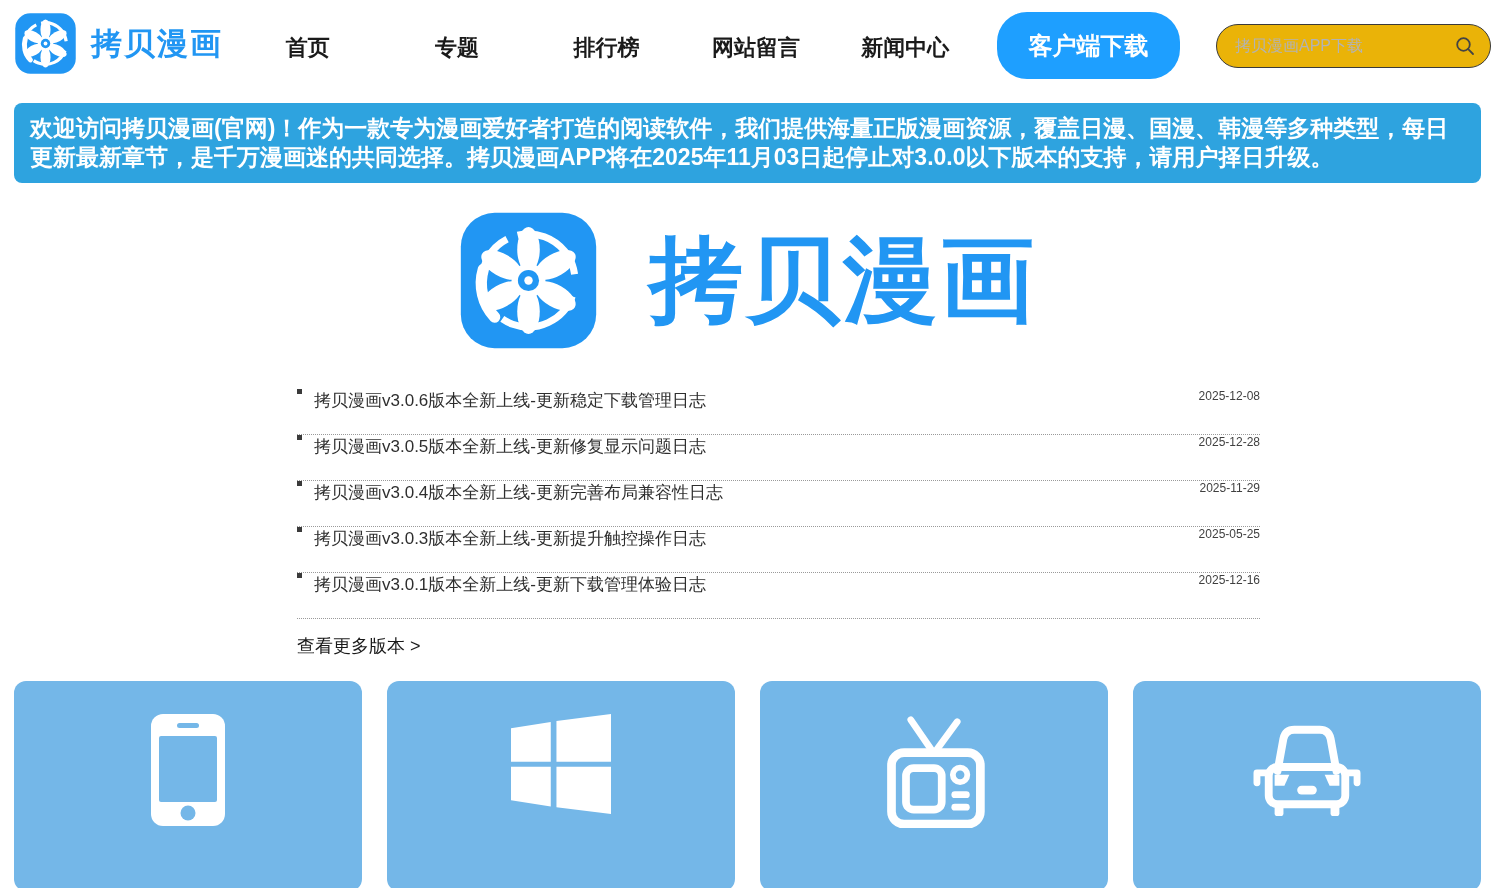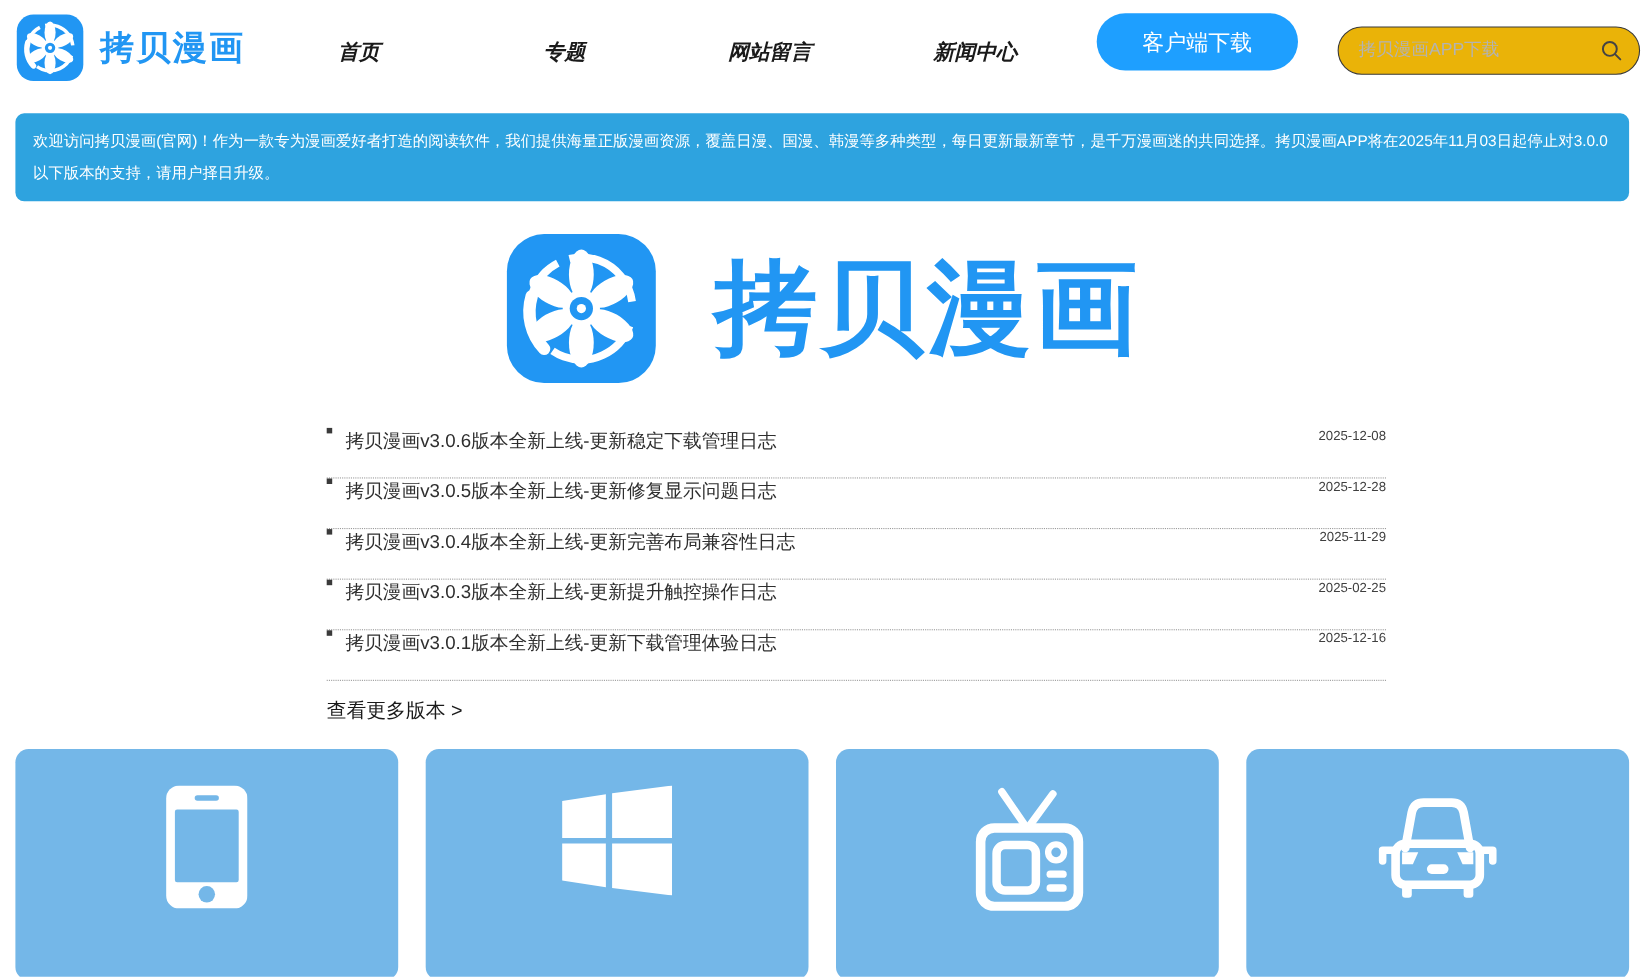--- a/index.html
+++ b/index.html
@@ -6,33 +6,33 @@
   html,body { width:1495px; height:888px; overflow:hidden; background:#fff;
     font-family:"Liberation Sans","DejaVu Sans",sans-serif; }
 
   
   .header { position:relative; height:95px; background:#fff; }
   .brand { position:absolute; left:14px; top:12px; display:flex; align-items:center; cursor:pointer; }
   .brand-icon { width:63px; height:63px; display:block; }
   .brand-title { margin-left:14px; font-size:31px; font-weight:bold; color:var(--brand); letter-spacing:2px; }
   .nav { position:absolute; left:233px; top:0; width:747px; height:95px; display:flex; }
   .nav-item { flex:1; display:flex; align-items:center; justify-content:center;
-    font-size:19px; font-weight:bold; color:#1a1a1a; cursor:pointer;font-style:italic; }
-  .dl-btn { position:absolute; left:997px; top:12px; width:183px; height:52px;
-    background:var(--accent); color:#fff; font-size:20px; font-weight:normal;
+    font-size:22px; font-weight:bold; color:#1a1a1a; cursor:pointer; }
+  .dl-btn { position:absolute; left:997px; top:12px; width:183px; height:67px;
+    background:var(--accent); color:#fff; font-size:24px; font-weight:bold;
     border:none; border-radius:30px; cursor:pointer; font-family:inherit; }
   .search { position:absolute; left:1216px; top:24px; width:275px; height:44px; }
   .search input { width:100%; height:100%; border:1px solid #3a3a3a; border-radius:22px;
     padding:0 46px 0 18px; font-size:16px; color:#333; outline:none; font-family:inherit; background:#eab308; }
   .search input::placeholder { color:#b3b3b3; }
   .search-icon { position:absolute; right:14px; top:10px; width:24px; height:24px; cursor:pointer; }
 
   
   .notice { margin:8px 14px 0; background:var(--banner); color:#fff; border-radius:8px;
-    padding:11px 16px; font-size:14px; font-weight:normal; line-height:29px; }
+    padding:11px 16px; font-size:23px; font-weight:bold; line-height:29px; }
 
   
   .hero { margin-top:22px; height:150px; display:flex; align-items:center; justify-content:center; }
   .hero-icon { width:141px; height:141px; display:block; }
   .hero-title { margin-left:50px; font-size:94px; font-weight:bold; color:var(--brand); letter-spacing:3px; }
 
   
   .updates { margin:34px 0 0 297px; width:963px; }
   .update-row { display:flex; height:46px;
     border-bottom:1px dotted #9a9a9a; cursor:pointer; }
@@ -77,20 +77,21 @@
       <circle class="atom-white" cx="50" cy="50" r="12"></circle>
       <circle class="atom-bg" cx="50" cy="50" r="7.5"></circle>
       <circle class="atom-white" cx="50" cy="50" r="3"></circle>
     </svg>
     <span class="brand-title">拷贝漫画</span>
   </div>
 
   <div class="nav">
     <div class="nav-item">首页</div>
     <div class="nav-item">专题</div>
+    <div class="nav-item">排行榜</div>
     <div class="nav-item">网站留言</div>
     <div class="nav-item">新闻中心</div>
   </div>
 
   <button class="dl-btn">客户端下载</button>
 
   <div class="search">
     <input type="text" placeholder="拷贝漫画APP下载" style="">
     <svg class="search-icon" viewBox="0 0 24 24">
       <circle cx="10.5" cy="10.5" r="6.3" fill="none" stroke="#444" stroke-width="1.8"></circle>
@@ -136,21 +137,21 @@
     <span class="update-date">2025-12-28</span>
   </div>
   <div class="update-row">
     <span class="bullet"></span>
     <span class="update-title">拷贝漫画v3.0.4版本全新上线-更新完善布局兼容性日志</span>
     <span class="update-date">2025-11-29</span>
   </div>
   <div class="update-row">
     <span class="bullet"></span>
     <span class="update-title">拷贝漫画v3.0.3版本全新上线-更新提升触控操作日志</span>
-    <span class="update-date">2025-02-25</span>
+    <span class="update-date">2025-05-25</span>
   </div>
   <div class="update-row">
     <span class="bullet"></span>
     <span class="update-title">拷贝漫画v3.0.1版本全新上线-更新下载管理体验日志</span>
     <span class="update-date">2025-12-16</span>
   </div>
 </div>
 <a class="more-link">查看更多版本 &gt;</a>
 
 

